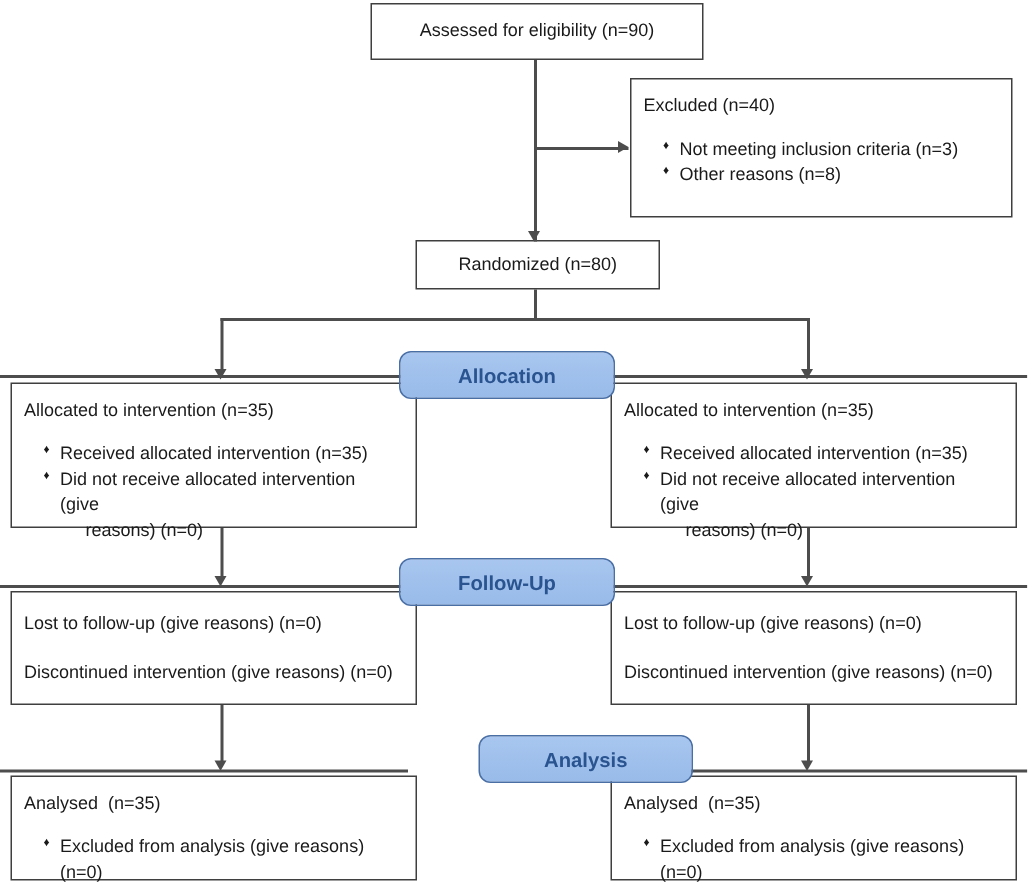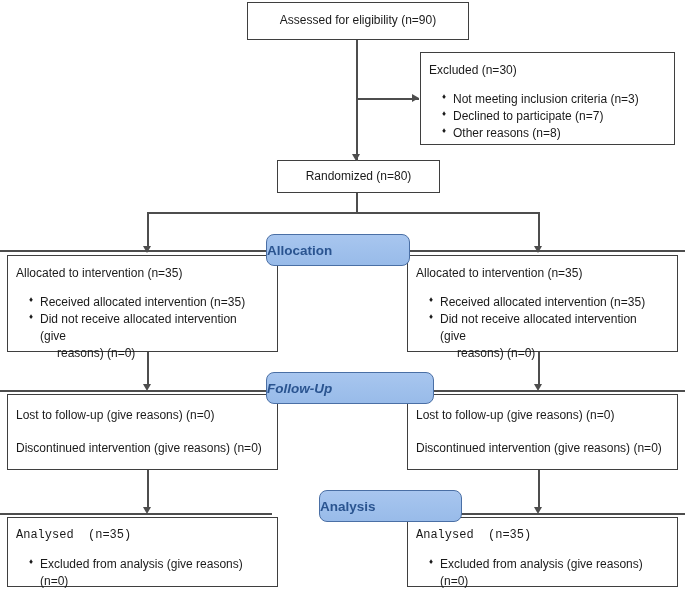--- a/index.html
+++ b/index.html
@@ -68,20 +68,21 @@
     box-sizing: border-box;
     border: 1.5px solid #4a6fa5;
     border-radius: 8px;
     background: #9dbcea;
     background: linear-gradient(180deg, #a8c6ef 0%, #98bbe9 100%);
     color: #2a5490;
     font-weight: bold;
     font-size: 13.5px;
     display: flex;
     align-items: center;
+    justify-content: center;
     z-index: 5;
   }
   .hline, .vline {
     position: absolute;
     background: #4d4d4d;
     z-index: 1;
   }
   .hline { height: 1.5px; }
   .vline { width: 1.5px; }
   .arrow-down {
@@ -95,42 +96,41 @@
   }
   .arrow-right {
     position: absolute;
     width: 0;
     height: 0;
     border-top: 4.5px solid transparent;
     border-bottom: 4.5px solid transparent;
     border-left: 7px solid #4d4d4d;
     z-index: 2;
   }
-  .sp { white-space: pre; font-family: Liberation Mono, monospace; }
+  .sp { white-space: pre; }
 </style>
 </head>
 <body>
 
 <div id="diagram">
 
   <div class="box box-center" style="left:247px; top:2px; width:222px; height:38px;">
     <span>Assessed for eligibility (n=90)</span>
   </div>
 
   <div class="vline" style="left:356px; top:40px; height:121px;"></div>
   <div class="arrow-down" style="left:352px; top:154px;"></div>
 
   <div class="hline" style="left:356px; top:98px; width:63px;"></div>
   <div class="arrow-right" style="left:412px; top:94px;"></div>
 
   <div class="box box-pad" style="left:420px; top:52px; width:255px; height:93px;">
-    <div class="title-line">Excluded (n=30)</div>
+    <div class="title-line">Excluded (n=40)</div>
     <ul class="bullets">
       <li>Not meeting inclusion criteria (n=3)</li>
-      <li>Declined to participate (n=7)</li>
       <li>Other reasons (n=8)</li>
     </ul>
   </div>
 
   <div class="box box-center" style="left:277px; top:160px; width:163px; height:33px;">
     <span>Randomized (n=80)</span>
   </div>
 
   <div class="vline" style="left:356px; top:193px; height:20px;"></div>
   <div class="hline" style="left:147px; top:212px; width:392px;"></div>
@@ -167,21 +167,21 @@
     </ul>
   </div>
 
   <div class="vline" style="left:147px; top:352px; height:33px;"></div>
   <div class="arrow-down" style="left:143px; top:384px;"></div>
   <div class="vline" style="left:538px; top:352px; height:33px;"></div>
   <div class="arrow-down" style="left:534px; top:384px;"></div>
 
   <div class="hline" style="left:0px; top:390px; width:267px;"></div>
   <div class="hline" style="left:409px; top:390px; width:276px;"></div>
-  <div class="stage" style="left:266px; top:372px; width:168px; height:32px;font-style:italic;">
+  <div class="stage" style="left:266px; top:372px; width:144px; height:32px;">
     <span>Follow-Up</span>
   </div>
 
   <div class="box" style="left:7px; top:394px; width:271px; height:76px; padding:12px 8px;">
     <div class="plain-line" style="margin-bottom:16px;">Lost to follow-up (give reasons) (n=0)</div>
     <div class="plain-line">Discontinued intervention (give reasons) (n=0)</div>
   </div>
 
   <div class="box" style="left:407px; top:394px; width:271px; height:76px; padding:12px 8px;">
     <div class="plain-line" style="margin-bottom:16px;">Lost to follow-up (give reasons) (n=0)</div>

